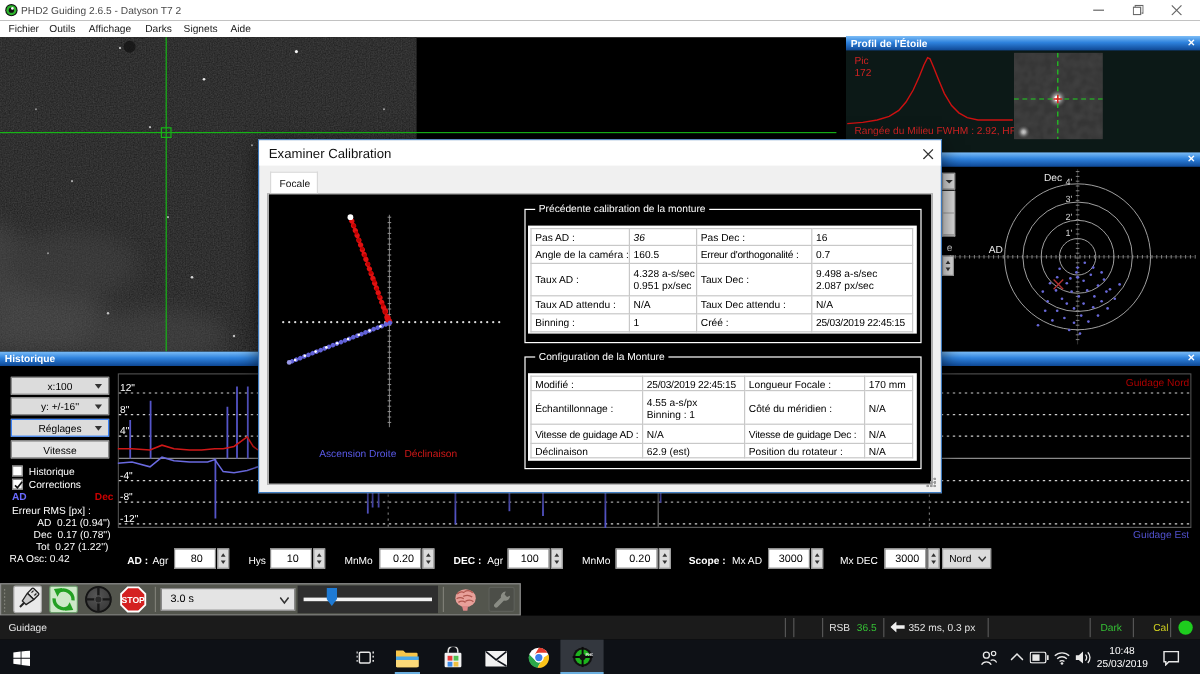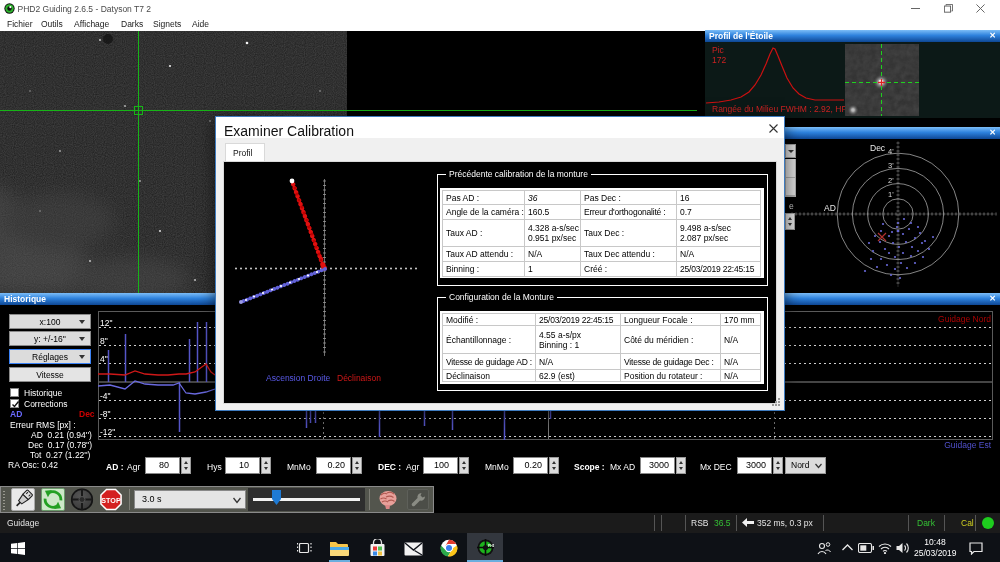--- a/index.html
+++ b/index.html
@@ -87,21 +87,21 @@
     <circle cx="195" cy="249" r="1" opacity=".7"></circle>
         <circle cx="125" cy="75" r="0.9" opacity=".7"></circle>
   </g>
 </svg>
 </div>
 
 <div class="abs" style="left:0;top:110px;width:697px;height:1px;background:#17b517"></div>
 <div class="abs" style="left:138px;top:31px;width:1px;height:262px;background:#17b517"></div>
 <div class="abs" style="left:134px;top:106px;width:9px;height:9px;border:1px solid #17b517"></div>
 
-<div class="abs" style="left:705px;top:30px;width:295px;height:88px;background:#0c1917">
+<div class="abs" style="left:705px;top:30px;width:295px;height:100px;background:#0c1917">
   <div class="cap" style="position:absolute;left:0;top:0;width:295px;height:12px">
       <span style="position:absolute;left:4px;top:1px">Profil de l'Étoile</span>
       <span class="capx">✕</span>
     </div>
   <span class="abs" style="left:7px;top:15px;color:#c22;line-height:10px">Pic<br>172</span>
   <svg class="abs" style="left:0;top:12px" width="140" height="64" viewBox="0 0 140 64">
     <path d="M1 61 L14 60 L26 58 L36 55 L44 50 L50 43 L56 33 L61 22 L65 12 L68 6 L70 7 L73 14 L77 24 L82 36 L88 46 L94 52 L101 56 L110 58 L122 58 L139 58" fill="none" stroke="#c11" stroke-width="1.2"></path>
   </svg>
   <span class="abs" style="left:7px;top:74px;color:#c22">Rangée du Milieu FWHM : 2.92, HF</span>
   <svg class="abs" style="left:140px;top:14px" width="74" height="72">
@@ -493,27 +493,27 @@
     </svg>
   <span class="abs" style="left:910px;top:4px;color:#fff;width:50px;text-align:center">10:48</span>
   <span class="abs" style="left:914px;top:15px;color:#fff">25/03/2019</span>
   <svg class="abs" style="left:969px;top:9px" width="14" height="13" viewBox="0 0 14 13">
       <path d="M1 1 H13 V9.5 H5 L2.5 12 V9.5 H1 Z" fill="none" stroke="#e8e8e8" stroke-width="1.2"></path>
     </svg>
 </div>
 
 <div class="abs" style="left:215px;top:116px;width:570px;height:295px;background:#f0f0f0;border:1px solid #3e7bbf;box-shadow:0 5px 16px rgba(0,0,0,.6)">
   <div class="abs" style="left:0;top:0;width:568px;height:21px;background:#fff">
-    <span class="abs" style="left:8px;top:6px;color:#111;font-size:14px">Examiner Calibration</span>
+    <span class="abs" style="left:8px;top:6px;color:#111;font-size:11px">Examiner Calibration</span>
     <svg class="abs" style="left:553px;top:7px" width="9" height="9" viewBox="0 0 9 9">
         <path d="M0.5 0.5 L8.5 8.5 M8.5 0.5 L0.5 8.5" stroke="#333" stroke-width="1.1"></path>
       </svg>
   </div>
   <div class="abs" style="left:9px;top:26px;width:40px;height:18px;background:#fff;border:1px solid #d9d9d9;border-bottom:none;color:#111;z-index:2">
-      <span style="position:absolute;left:7px;top:4px">Profil</span>
+      <span style="position:absolute;left:7px;top:4px">Focale</span>
     </div>
   <div class="abs" style="left:7px;top:44px;width:554px;height:243px;background:#000;border:1px solid #d9d9d9">
 
     <svg class="abs" style="left:0;top:0" width="250" height="243" viewBox="0 0 250 243">
       <line x1="100.5" y1="17" x2="100.5" y2="194" stroke="#8a8a8a" stroke-width="0.8"></line>
       <g stroke="#999" stroke-width="0.8">
         <path d="M99 19 h3 M99 23.5 h3 M99 28 h3 M99 32.5 h3 M99 37 h3 M99 41.5 h3 M99 46 h3 M99 50.5 h3 M99 55 h3 M99 59.5 h3 M99 64 h3 M99 68.5 h3 M99 73 h3 M99 77.5 h3 M99 82 h3 M99 86.5 h3 M99 91 h3 M99 95.5 h3 M99 100 h3 M99 104.5 h3 M99 109 h3 M99 113.5 h3 M99 118 h3 M99 122.5 h3 M99 127 h3 M99 131.5 h3 M99 136 h3 M99 140.5 h3 M99 145 h3 M99 149.5 h3 M99 154 h3 M99 158.5 h3 M99 163 h3 M99 167.5 h3 M99 172 h3 M99 176.5 h3 M99 181 h3 M99 185.5 h3 M99 190 h3"></path>
       </g>
       <g fill="#dcdcdc">
         <circle cx="12" cy="106.5" r="0.95"></circle>

